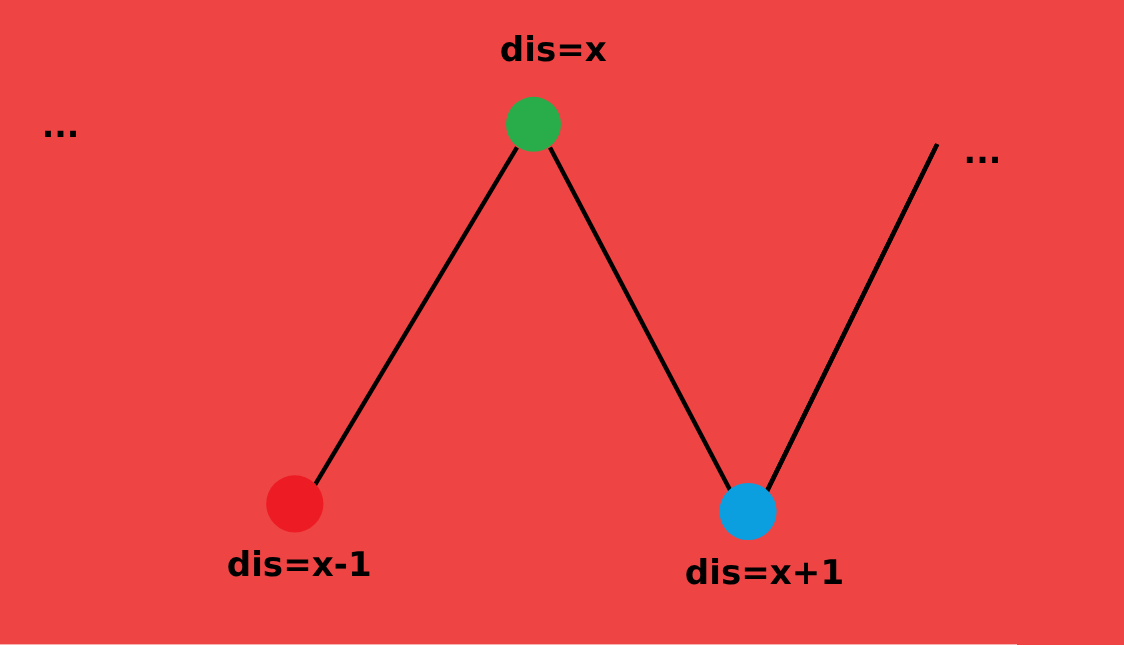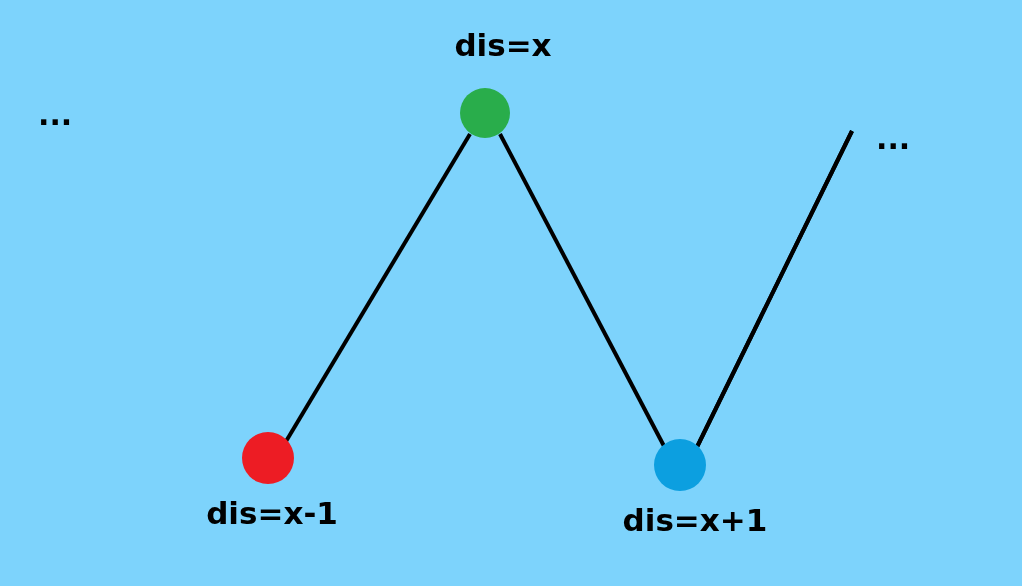--- a/index.html
+++ b/index.html
@@ -42,21 +42,21 @@
     font-family: "DejaVu Sans", "Liberation Sans", sans-serif;
     font-weight: bold;
     font-size: 30px;
     fill: #000000;
     dominant-baseline: middle;
   }
 </style>
 </head>
 <body>
 
-<div id="canvas" style="width: 1022px; height: 586px; background: #7dd3fc;">
+<div id="canvas" style="width: 1022px; height: 586px; background: #ef4444;">
   <svg id="diagram-svg" viewBox="0 0 1022 586" xmlns="http://www.w3.org/2000/svg">
 
     <g x1="108" y1="118" x2="250" y2="440" stroke="#000000" stroke-width="4">
       <line class="edge-line" x1="285" y1="443" x2="470" y2="134" stroke="#000000" stroke-width="4"></line>
       <line class="edge-line" x1="500" y1="134" x2="665" y2="448" stroke="#000000" stroke-width="4"></line>
       <line class="edge-line" x1="697" y1="447" x2="852" y2="131" stroke="#000000" stroke-width="4"></line>
       <line class="edge-line" x1="697" y1="447" x2="852" y2="131"></line>
     </g>
 
     <g>

